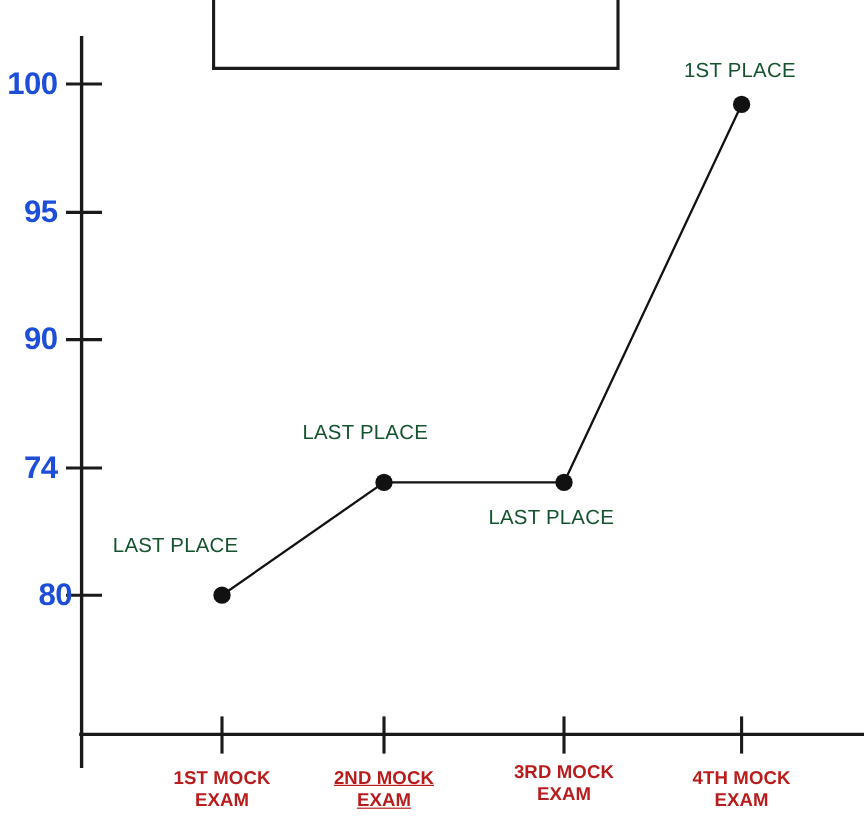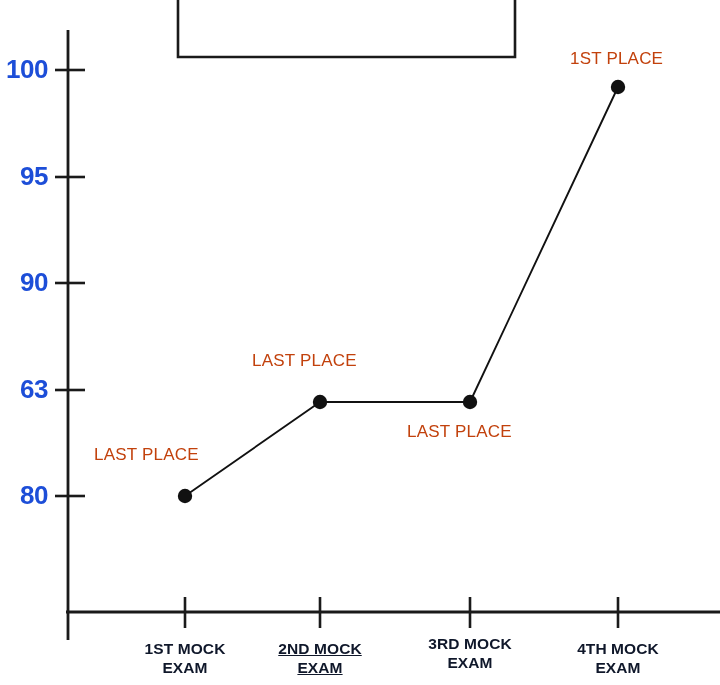--- a/index.html
+++ b/index.html
@@ -44,31 +44,31 @@
     line-height: 1;
     white-space: nowrap;
   }
 
   .xtick-label {
     position: absolute;
     text-align: center;
     font-size: 15.5px;
     font-weight: 700;
     letter-spacing: 0.1px;
-    color: #0f172a;
+    color: #b91c1c;
     line-height: 1.22;
     white-space: pre-line;
   }
 
   .point-annotation {
     position: absolute;
     font-size: 17px;
     font-weight: 400;
     letter-spacing: 0.2px;
-    color: #c2410c;
+    color: #14532d;
     white-space: nowrap;
     line-height: 1;
   }
 </style>
 </head>
 <body>
 
 <div id="chart-root">
 
   <svg id="plot-svg" viewBox="0 0 720 685">
@@ -103,23 +103,23 @@
       <circle cx="618" cy="87" r="7.2" fill="#111111"></circle>
     </g>
   </svg>
 
   <div class="ytick-label" style="left:0px; top:56px; width:48px;">100</div>
 
   <div class="ytick-label" style="left:0px; top:163px; width:48px;">95</div>
 
   <div class="ytick-label" style="left:0px; top:269px; width:48px;text-align:right;">90</div>
 
-  <div class="ytick-label" style="left:0px; top:376px; width:48px;">63</div>
+  <div class="ytick-label" style="left:0px; top:376px; width:48px;">74</div>
 
-  <div class="ytick-label" style="left:0px; top:482px; width:48px;text-align:right;">80</div>
+  <div class="ytick-label" style="left:12px; top:482px; width:48px;text-align:right;">80</div>
 
   <div class="xtick-label" style="left:105px; top:640px; width:160px;">1ST MOCK
 EXAM</div>
 
   <div class="xtick-label" style="left:240px; top:640px; width:160px;text-decoration:underline;">2ND MOCK
 EXAM</div>
 
   <div class="xtick-label" style="left:390px; top:616px; width:160px;margin-top:19px;">3RD MOCK
 EXAM</div>
 

